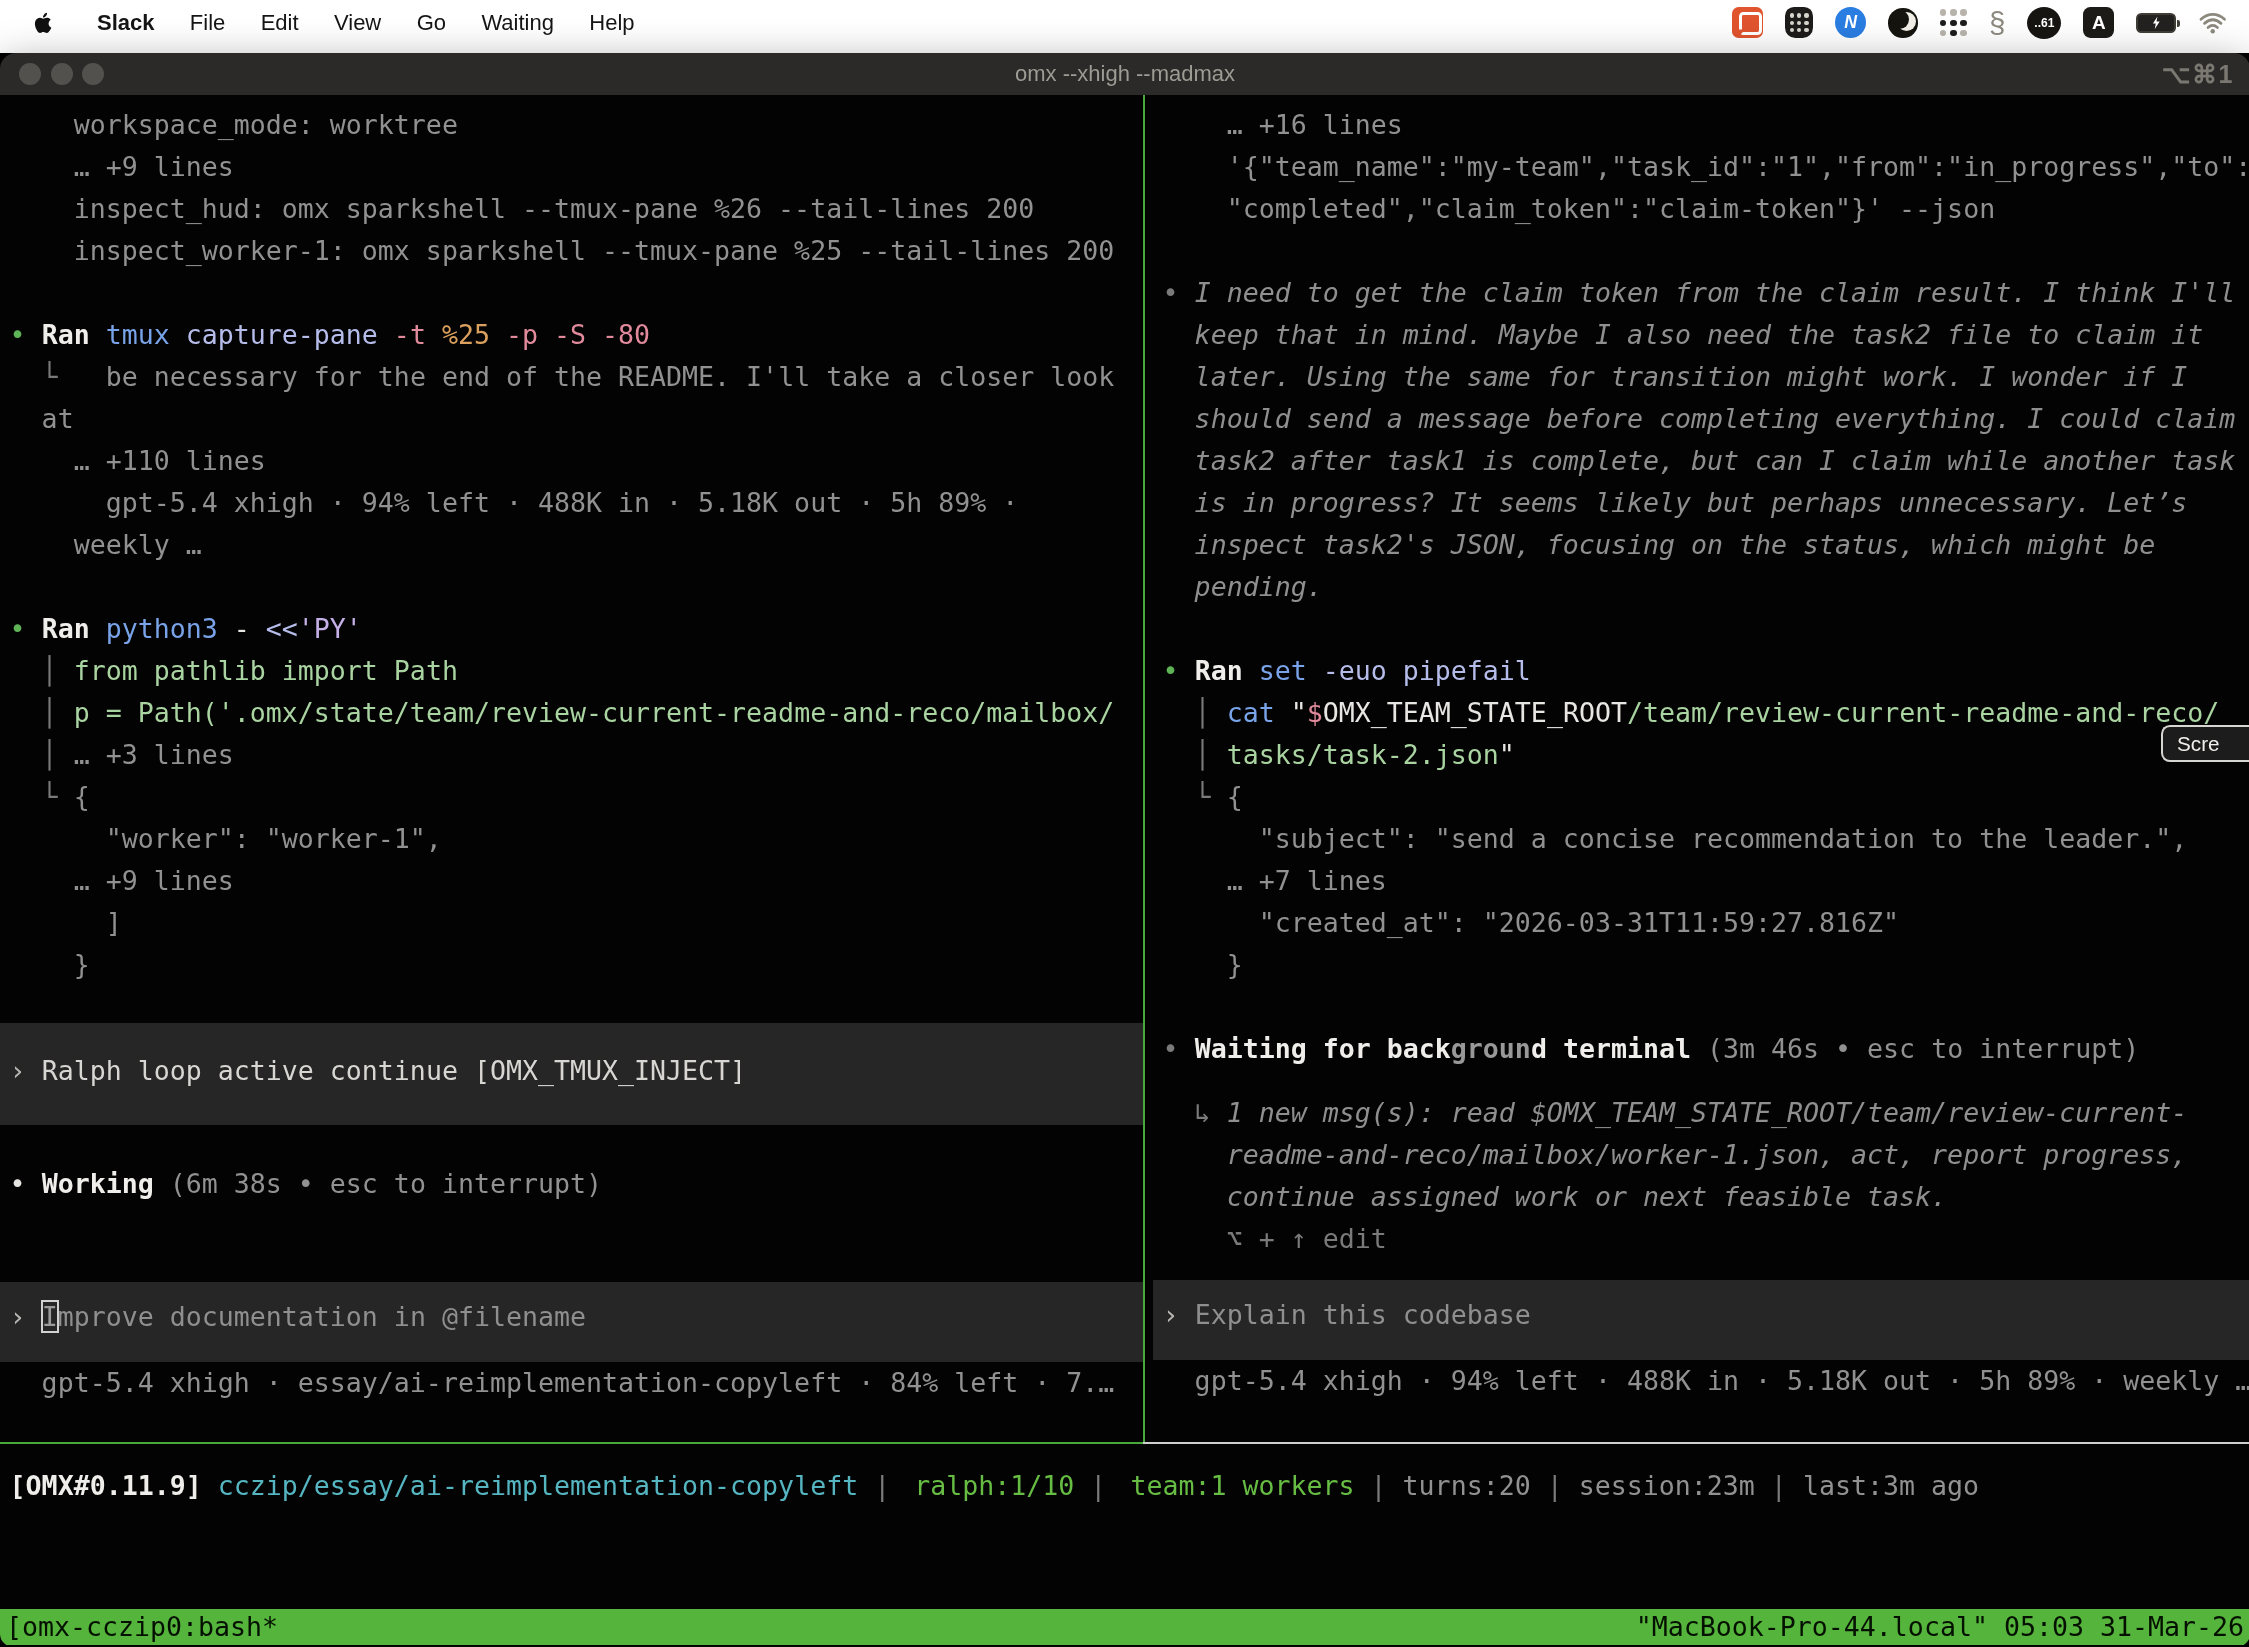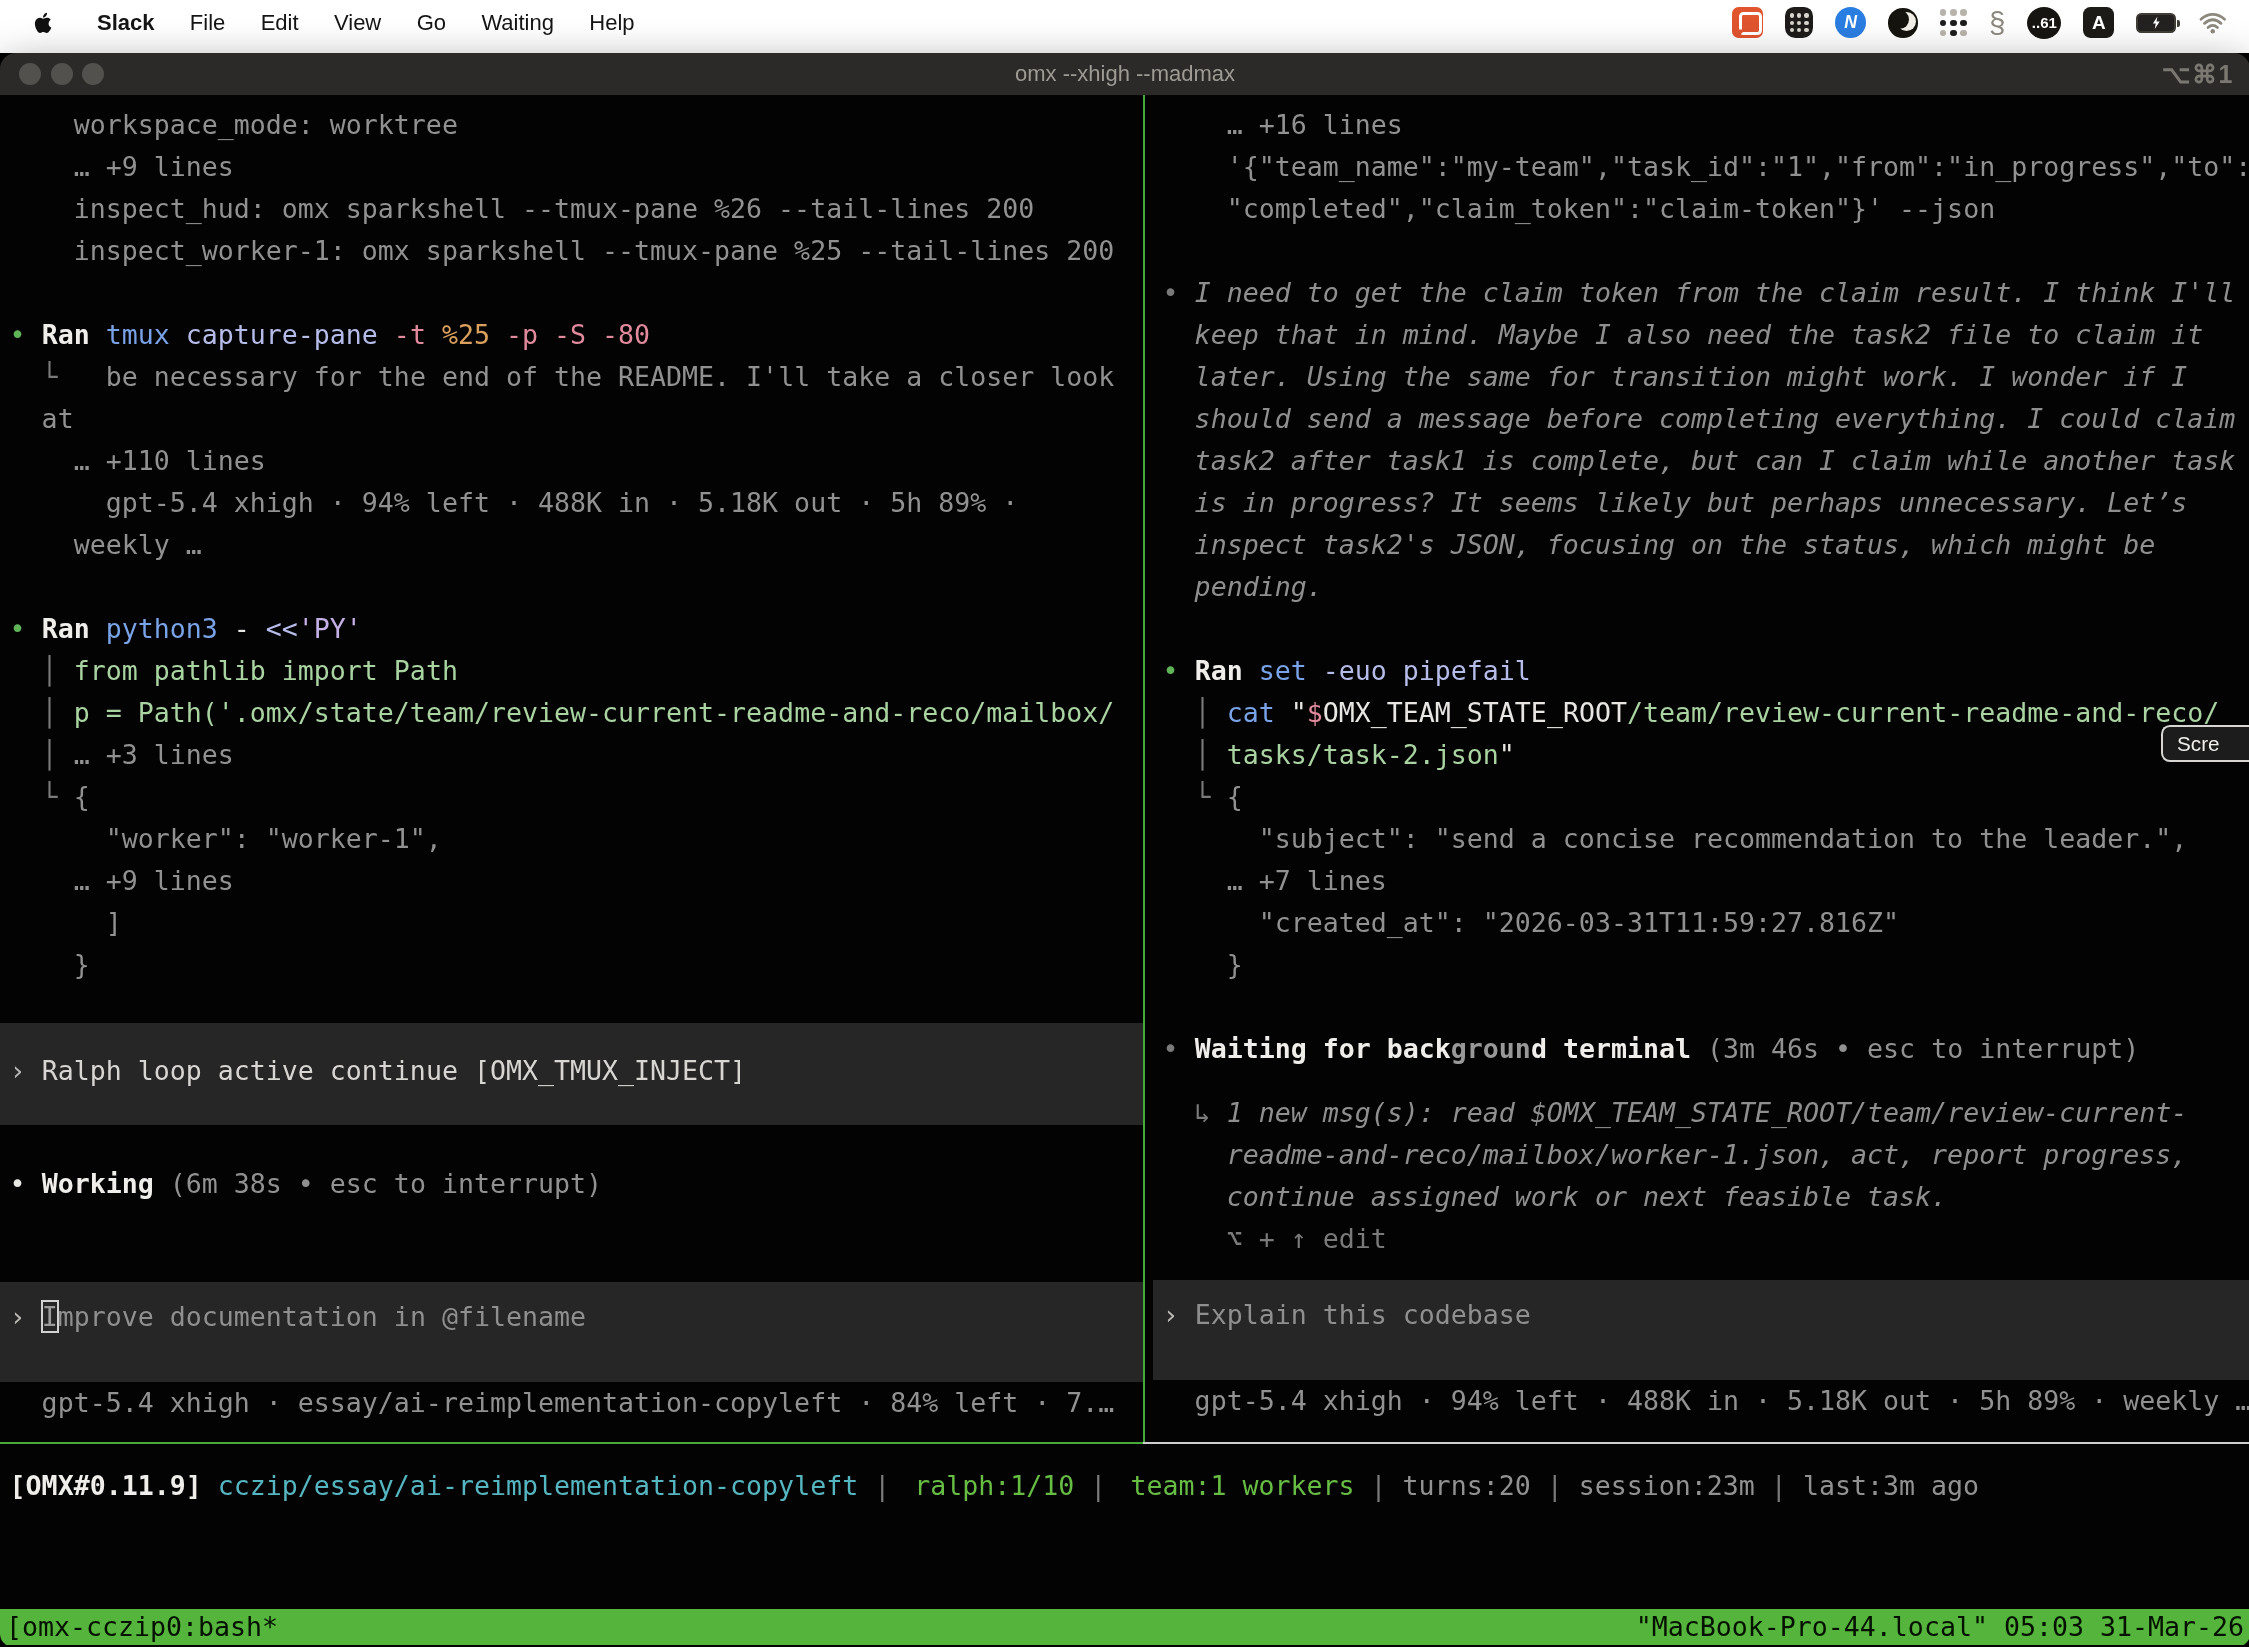--- a/index.html
+++ b/index.html
@@ -29,21 +29,21 @@
     display:flex; align-items:center; justify-content:center; }
   .ic-contrast { width:29.5px; height:29.5px; background:#16140f; border-radius:50%; position:relative; overflow:hidden; }
   .ic-contrast::before { content:""; position:absolute; right:2.2px; top:3.7px; width:19px; height:19px;
     background:#f1efe8; border-radius:50%; }
   .ic-contrast::after { content:""; position:absolute; right:8.9px; top:2.2px; width:19px; height:19px;
     background:#16140f; border-radius:50%; }
   .ic-grid { display:grid; grid-template-columns:repeat(3,6.6px); grid-template-rows:repeat(3,6.6px); gap:3.7px; }
   .ic-grid i { border-radius:50%; }
   .ic-squiggle { font-size:29.5px; color:#8d897f; line-height:1; }
   .ic-badge { min-width:34px; height:32px; background:#171512; border-radius:50%;
-    color:#fff; font-size:15px; font-weight:bold; display:flex; align-items:center; justify-content:center; }
+    color:#fff; font-size:12px; font-weight:bold; display:flex; align-items:center; justify-content:center; }
   .ic-atile { width:31px; height:31px; background:#1d1b18; border-radius:7.4px;
     color:#fff; font-size:19px; font-weight:bold; display:flex; align-items:center; justify-content:center; }
   .ic-batt { position:relative; width:40px; height:20px; border:2.2px solid #413e38; border-radius:5.2px;
     background:#242220; display:flex; align-items:center; justify-content:center; }
   .ic-batt::after { content:""; position:absolute; right:-5.9px; top:5.2px; width:3.7px; height:7.4px;
     background:#413e38; border-radius:0 2.2px 2.2px 0; }
   .ic-batt b { width:9.6px; height:12.5px; background:#fff;
     clip-path:polygon(62% 0, 15% 56%, 44% 56%, 34% 100%, 85% 40%, 52% 40%); }
   .ic-wifi svg { display:block; }
 
@@ -62,21 +62,21 @@
   #content { position:relative; width:2250px; height:1552px; background:#030303;
     font-family:"DejaVu Sans Mono", monospace; font-size:26.6px; line-height:42px; }
   .pane { position:absolute; top:0; overflow:hidden; padding:8.9px 0 0 9.6px; white-space:pre; }
   #pane-left  { left:0; width:1143px; height:1347px; }
   #pane-right { left:1153px; width:1105px; height:1347px; }
   .t-line { height:42px; white-space:pre; }
   .gA { height:42px; } .gB { height:37px; } .gC { height:38px; }
   .gD { height:77px; } .gE { height:22px; } .gF { height:20px; }
   .band { background:#262626; margin-left:-9.6px; padding-left:9.6px; margin-right:0; }
   .band-ralph { padding-top:27px; padding-bottom:33px; }
-  .band-input { padding-top:14px; padding-bottom:44px; }
+  .band-input { padding-top:14px; padding-bottom:24px; }
 
   
   .c-g { color:#919191; } .c-i { color:#8f8f8f; font-style:italic; }
   .c-con { color:#7a7a7a; } .c-w { color:#e8e6e3; }
   .c-wb { color:#f0eeeb; font-weight:bold; } .c-db { color:#989898; font-weight:bold; }
   .c-grn { color:#5eb457; } .c-blu { color:#79a3e8; } .c-per { color:#b5bce9; }
   .c-pnk { color:#e18a9c; } .c-org { color:#dba05e; } .c-lav { color:#c4afe6; }
   .c-code { color:#a9d4a1; } .c-cyan { color:#55b5c0; } .c-lime { color:#67bd44;margin-left:8px; }
   .c-bw { color:#d8d6d3; } .c-ph { color:#8f8f8f; } .c-pr { color:#b9b7b4; }
   .c-cur { color:#9c9c9c; outline:2.2px solid #d2d2d2; outline-offset:-1.5px; }

